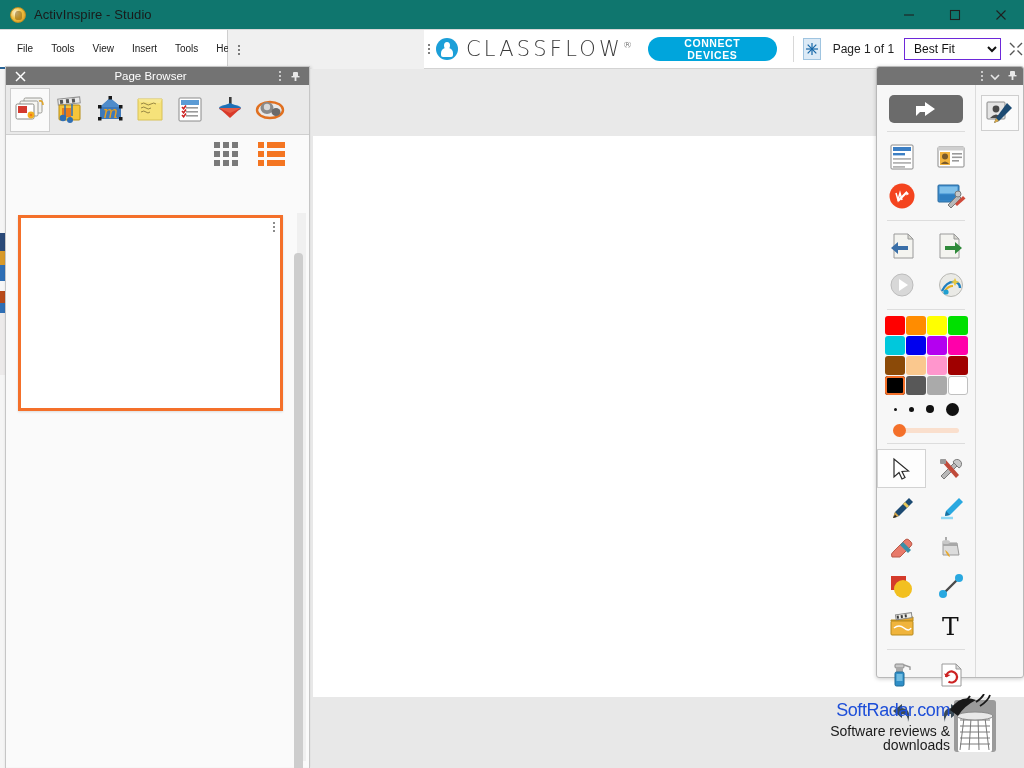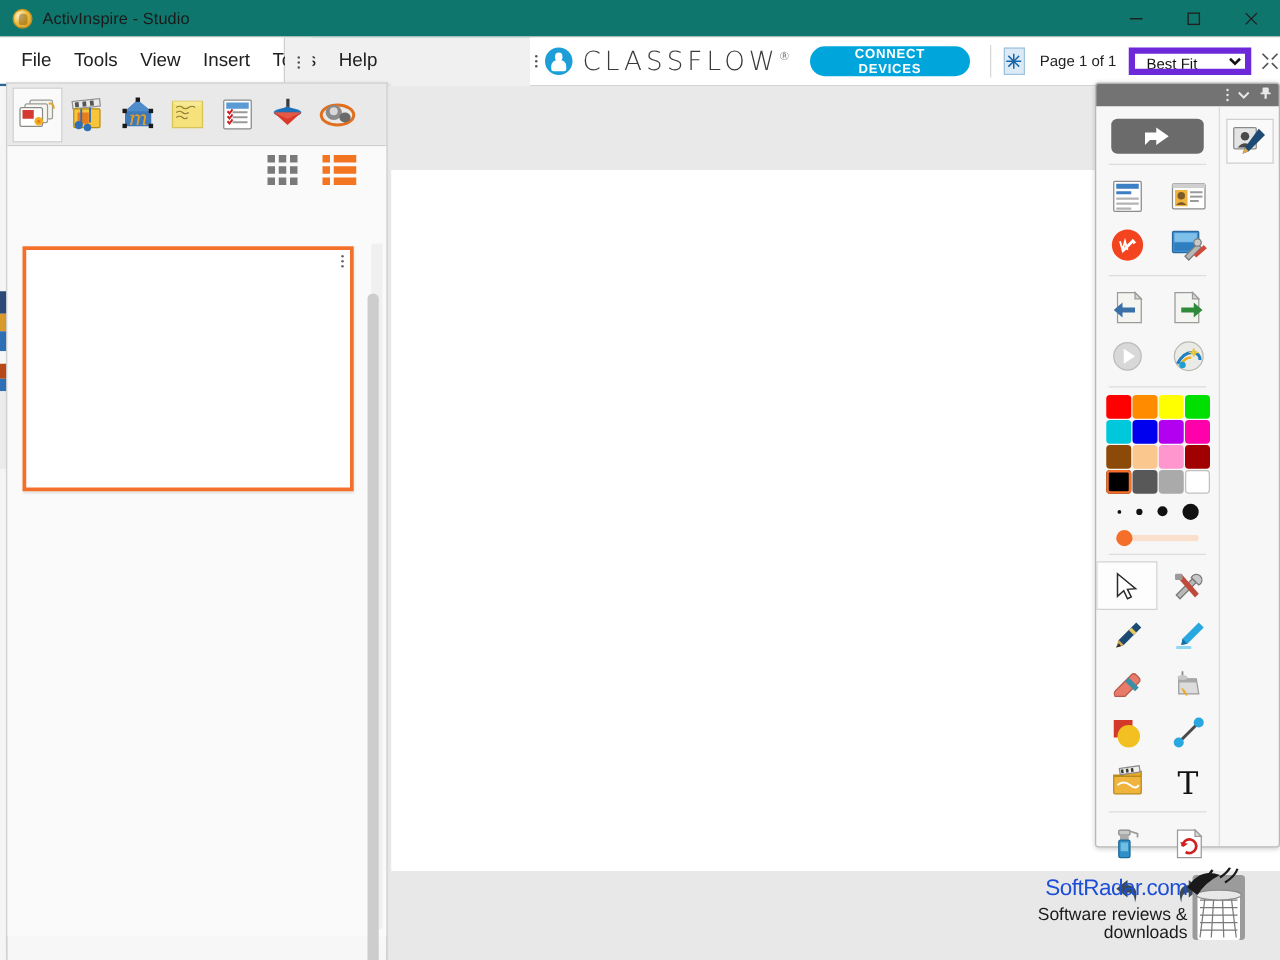--- a/index.html
+++ b/index.html
@@ -39,21 +39,21 @@
   #menustrip {
     position: absolute; left: 0; top: 30px; width: 1024px; height: 39px;
     background: #f0f0f0;
   }
   #menubar {
     position: absolute; left: 0; top: 0; width: 228px; height: 39px;
     background: #ffffff; border-bottom: 2px solid #2a6496; border-right: 1px solid #cfcfcf;
     display: flex; align-items: center; padding-left: 8px;
   }
   .menu-item {
-    font-size: 15px; color: #202020; padding: 4px 9px; border-radius: 2px;
+    font-size: 10px; color: #202020; padding: 4px 9px; border-radius: 2px;
   }
 
   #tabstrip {
     position: absolute; left: 228px; top: 0; right: 0; height: 39px;
     display: flex; align-items: flex-end;
   }
   #doc-tab {
     width: 172px; height: 39px; background: #ffffff;
     border-left: 1px solid #cfcfcf; border-right: 1px solid #cfcfcf;
     display: flex; align-items: center; padding: 0 10px 0 14px;
@@ -98,21 +98,21 @@
   }
   #cf-sep { width: 1px; height: 26px; background: #d8d8d8; margin-left: 16px; }
   #snowflake-btn {
     width: 22px; height: 22px; margin-left: 10px;
     background: #dceaf6; border: 1px solid #9fc4e0;
     display: flex; align-items: center; justify-content: center; color: #1566a8;
   }
   #page-indicator { font-size: 12px; color: #222; margin-left: 12px; white-space: nowrap; }
   #zoom-select {
     margin-left: 10px; width: 124px; height: 22px; font-size: 12px;
-    border: 5px solid #6d28d9; background: #ffffff; color: #111;
+    border: 1px solid #6d28d9; background: #ffffff; color: #111;
     padding-left: 5px; font-family: "Liberation Sans", sans-serif;
   }
   #fullscreen-btn { width: 22px; margin-left: 6px; display:flex; align-items:center; justify-content:center; color:#555; }
 
   
   #bg-sliver {
     position: absolute; left: 0; top: 69px; width: 8px; height: 699px;
     background: #f5f5f5; border-right: 1px solid #bdbdbd;
   }
   #bg-sliver .strip { position: absolute; left: 0; width: 8px; }
@@ -332,20 +332,43 @@
     <div class="strip" style="top:182px;height:14px;background:#d89a2a;"></div>
     <div class="strip" style="top:196px;height:16px;background:#2f6fb5;"></div>
     <div class="strip" style="top:212px;height:10px;background:#f7f7f7;"></div>
     <div class="strip" style="top:222px;height:12px;background:#b84a1a;"></div>
     <div class="strip" style="top:234px;height:10px;background:#2f6fb5;"></div>
     <div class="strip" style="top:244px;height:62px;background:#eceaea;"></div>
   </div>
 
   <div id="page-browser">
 
+    <div id="pb-header">
+      <span id="pb-close">
+        <svg width="11" height="11" viewBox="0 0 11 11">
+            <line x1="1" y1="1" x2="10" y2="10" stroke="#fff" stroke-width="1.5"></line>
+            <line x1="10" y1="1" x2="1" y2="10" stroke="#fff" stroke-width="1.5"></line>
+          </svg>
+      </span>
+      <span id="pb-title">Page Browser</span>
+      <span id="pb-kebab">
+        <span class="kebab-dots">
+            <i></i>
+            <i></i>
+            <i></i>
+          </span>
+      </span>
+      <span id="pb-pin">
+        <svg width="11" height="11" viewBox="0 0 11 11" fill="#e8e8e8">
+          <rect x="3" y="1" width="5" height="5" rx="1"></rect>
+            <rect x="4.6" y="5" width="1.8" height="5"></rect>
+          <rect x="1.5" y="5" width="8" height="1.4"></rect>
+        </svg>
+      </span>
+    </div>
 
     <div id="pb-toolbar">
 
       <div class="pb-tool active">
         <svg class="ico" width="32" height="30" viewBox="0 0 32 30">
           <rect x="10" y="3" width="18" height="15" rx="1.5" fill="#f3f3f0" stroke="#9a9a95"></rect>
           <rect x="6" y="6" width="18" height="15" rx="1.5" fill="#f7f6f2" stroke="#9a9a95"></rect>
           <rect x="2" y="9" width="18" height="15" rx="1.5" fill="#ffffff" stroke="#8a8a85"></rect>
           <rect x="4" y="11" width="9" height="7" fill="#d43a2f"></rect>
           <circle cx="17" cy="20" r="3.4" fill="#f2b01e"></circle>

